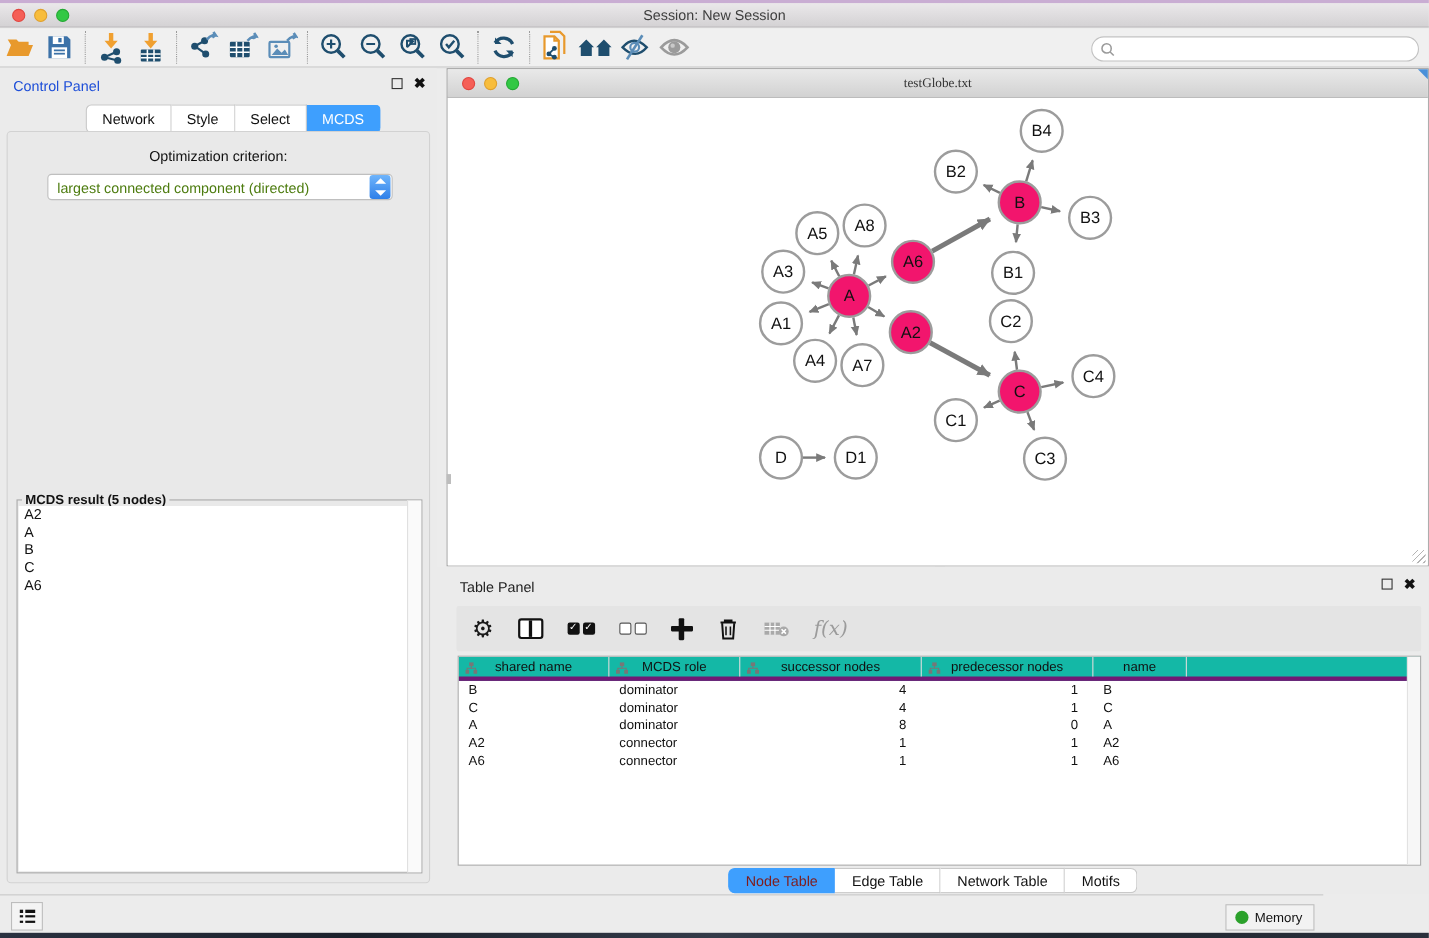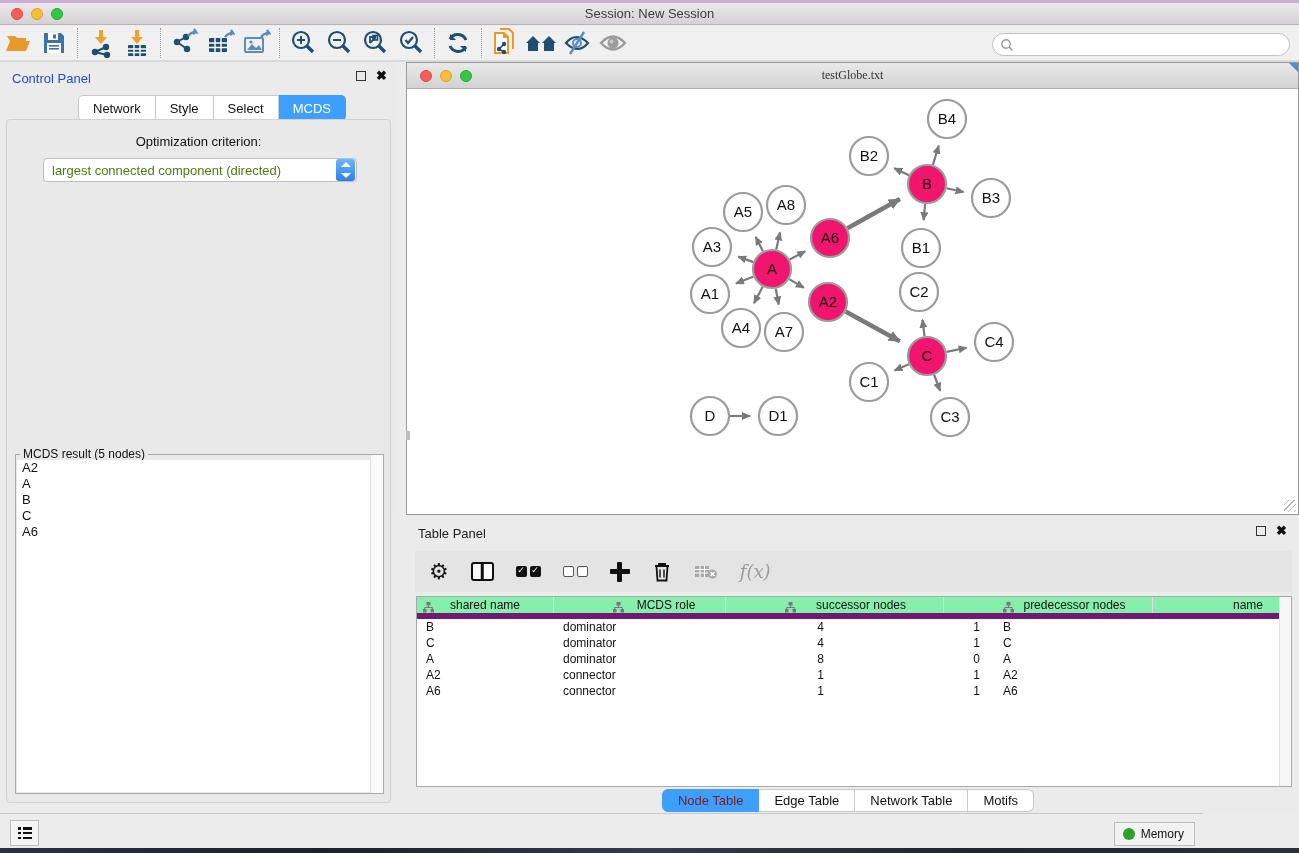--- a/index.html
+++ b/index.html
@@ -52,21 +52,21 @@
     background:linear-gradient(#6FB5FC,#2E7FE8); position:relative; }
   .sel-stepper .up, .sel-stepper .down { position:absolute; left:4.5px; width:0; height:0;
     border-left:5px solid transparent; border-right:5px solid transparent; }
   .sel-stepper .up { top:3px; border-bottom:5px solid #fff; }
   .sel-stepper .down { bottom:3px; border-top:5px solid #fff; }
   .cp-buttons { position:absolute; top:73px; left:0; width:100%; display:flex; justify-content:center; gap:14px; }
   .btn { height:22px; padding:0 16px; background:#FFFFFF; border:1px solid #C4C4C4; border-radius:5px;
     font-size:13px; color:#111; display:flex; align-items:center; }
 
   .result-box { position:absolute; left:8px; top:334px; width:369px; height:340px; border:1px solid #A9A9A9; }
-  .result-legend { position:absolute; left:4px; top:-8px; background:#E9E9E9; padding:0 3px; font-size:12px; color:#111; }
+  .result-legend { position:absolute; left:4px; top:-8px; background:#E9E9E9; padding:0 3px; font-size:12px; color:#111;font-weight:bold; }
   .result-list { position:absolute; left:1px; top:5px; right:1px; bottom:1px; background:#FFFFFF; overflow:hidden; }
   .result-item { font-size:13px; color:#111; padding-left:5px; line-height:16px; }
   .result-scroll { position:absolute; right:0; top:0; bottom:0; width:13px; background:#FAFAFA; border-left:1px solid #E0E0E0; }
 
   
   .net-frame { position:absolute; left:406px; top:62px; width:893px; height:453px; background:#FFFFFF;
     border:1px solid #9A9A9A; }
   .net-titlebar { height:26px; background:linear-gradient(#E9E9E9,#D2D2D2); border-bottom:1px solid #ADADAD;
     position:relative; display:flex; align-items:center; }
   .net-title { position:absolute; left:0; right:0; text-align:center; font-size:12px; color:#333;font-family:Liberation Serif, serif; }
@@ -94,21 +94,21 @@
   .chk.on::after { content:"✓"; color:#fff; font-size:9px; position:absolute; left:1.5px; top:-1px; }
   .chk.off { border:1.5px solid #555; background:#fff; }
   .plus-icon { position:relative; width:20px; height:20px; }
   .plus-icon::before, .plus-icon::after { content:""; position:absolute; background:#111; border-radius:1px; }
   .plus-icon::before { left:7.5px; top:0; width:5px; height:20px; }
   .plus-icon::after { left:0; top:7.5px; width:20px; height:5px; }
   .fx-label { font-family:"DejaVu Serif", serif; font-style:italic; font-size:18px; color:#9B9B9B; }
 
   .data-table { position:absolute; left:19px; top:81px; width:876px; height:191px; background:#FFFFFF;
     border:1px solid #A9A9A9; overflow:hidden; }
-  .dt-header { display:flex; height:22px; background:#86efac; border-bottom:6px solid #701a75;justify-content:space-between; }
+  .dt-header { display:flex; height:22px; background:#14b8a6; border-bottom:4px solid #701a75; }
   .dt-hcell { display:flex; align-items:center; justify-content:center; gap:5px; font-size:12px; color:#111;
     border-right:1px solid #DCDCDC; position:relative; }
   .dt-hcell .hicon { position:absolute; left:6px; top:5px; }
   .dt-row { display:flex; height:16px; }
   .dt-cell { font-size:12px; color:#111; line-height:16px; white-space:nowrap; overflow:hidden; }
   .dt-scroll { position:absolute; right:0; top:0; bottom:0; width:12px; background:#F7F7F7; border-left:1px solid #E2E2E2; }
 
   .tp-tabs { position:absolute; left:0; width:100%; top:274px; display:flex; justify-content:center; }
   .tp-tab { height:23px; padding:0 15px; background:#FFFFFF; border:1px solid #C9C9C9; border-left:none;
     font-size:13px; color:#111; display:flex; align-items:center; }

